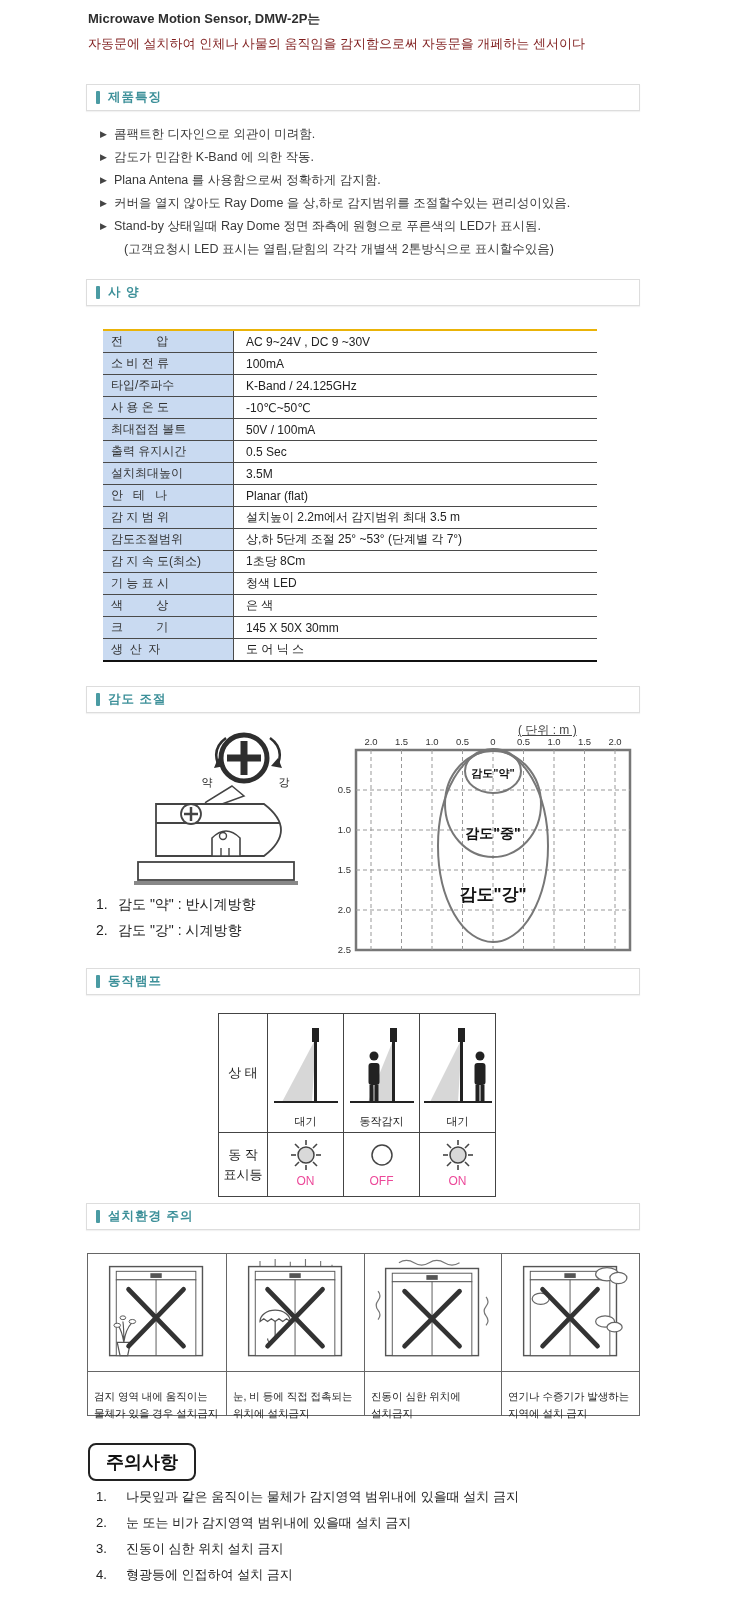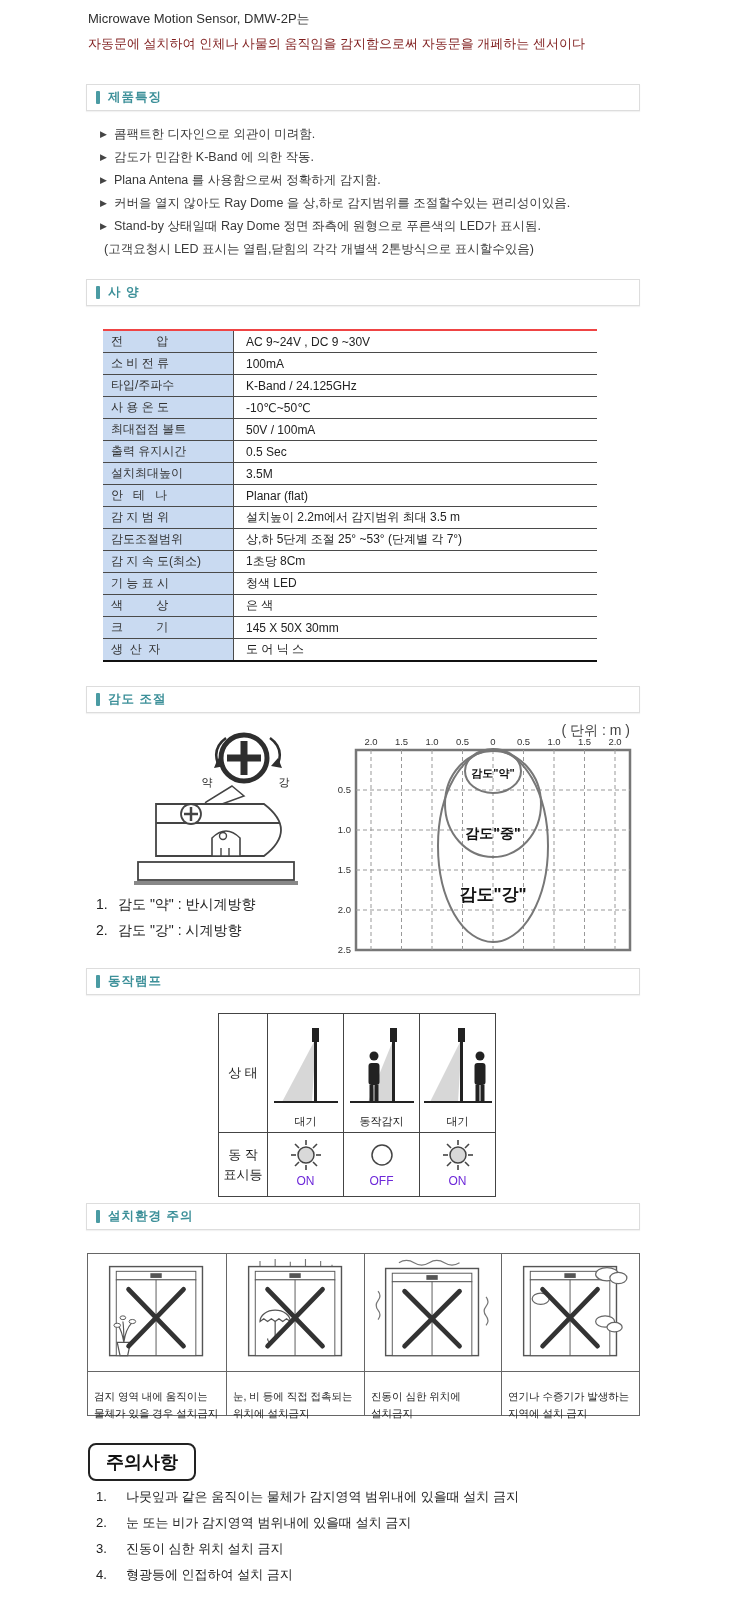--- a/index.html
+++ b/index.html
@@ -1,61 +1,61 @@
 <!DOCTYPE html>
 <html><head>
 <meta charset="utf-8">
 <style>
   html,body{margin:0;padding:0;background:#fff;}
   .page{position:relative;width:730px;height:1598px;background:#fff;
         font-family:"Liberation Sans","DejaVu Sans",sans-serif;color:#333;overflow:hidden;}
   .content{position:absolute;left:88px;top:0;width:552px;height:1598px;}
 
   
-  .intro-line1{position:absolute;top:10px;left:0;font-size:13px;font-weight:400;color:#2e2e2e;text-align:right;}
+  .intro-line1{position:absolute;top:10px;left:0;font-size:13px;font-weight:700;color:#2e2e2e;text-align:right;}
   .intro-line2{position:absolute;top:35px;left:0;font-size:13px;color:#7f1d1d;}
 
   
   .sec-hdr{position:absolute;left:-2px;width:552px;height:25px;border:1px solid #ddd;
            border-radius:0;background:#fff;display:flex;align-items:center;
            box-shadow:0 1px 1px rgba(0,0,0,0.05);}
   .sec-bar{width:4px;height:13px;background:#4a9ba3;border-radius:1px;margin:0 8px 0 9px;}
   .sec-title{font-size:12.5px;font-weight:bold;color:#3d9099;letter-spacing:1px;}
 
   
   .features{position:absolute;top:126px;left:12px;width:530px;}
   .feat-row{display:flex;align-items:baseline;height:23px;font-size:12.5px;color:#3a3a3a;}
   .feat-bullet{font-size:9px;color:#444;margin-right:7px;position:relative;top:-1px;}
-  .feat-note{margin-left:4px;height:23px;font-size:12.5px;color:#3a3a3a;display:flex;align-items:baseline;}
-
-  
-  .spec{position:absolute;left:15px;top:329px;width:494px;border-top:2px solid #ef4444;border-bottom:2px solid #111;}
+  .feat-note{margin-left:24px;height:23px;font-size:12.5px;color:#3a3a3a;display:flex;align-items:baseline;}
+
+  
+  .spec{position:absolute;left:15px;top:329px;width:494px;border-top:2px solid #eab308;border-bottom:2px solid #111;}
   .spec-row{display:flex;height:21px;border-bottom:1px solid #4a4a4a;font-size:12px;}
   .spec-row:last-child{border-bottom:none;}
   .spec-label{width:122px;background:#c9daf1;display:flex;align-items:center;padding-left:8px;
               color:#333;white-space:pre;border-right:1px solid #4a4a4a;flex-shrink:0;}
   .spec-value{display:flex;align-items:center;padding-left:12px;color:#222;white-space:pre;}
 
   
-  .unit-label{position:absolute;top:722px;left:430px;width:112px;text-align:right;font-size:14px;color:#444;}
+  .unit-label{position:absolute;top:722px;left:430px;width:112px;text-align:left;font-size:12px;color:#444;text-decoration:underline;}
   .sens-notes{position:absolute;left:8px;top:896px;font-size:14px;color:#222;}
   .sens-note-row{display:flex;height:26px;align-items:baseline;}
   .sens-note-num{width:22px;}
 
   
   .lamp{position:absolute;left:130px;top:1013px;display:grid;
         grid-template-columns:48px 76px 76px 76px;grid-template-rows:118px 64px;
         border:1.5px solid #444;}
   .lamp-cell{border-left:1px solid #444;border-top:1px solid #444;display:flex;flex-direction:column;
              align-items:center;justify-content:flex-end;background:#fff;}
   .lamp-cell.c0{border-left:none;}
   .lamp-cell.r0{border-top:none;}
   .lamp-hdr{justify-content:center;font-size:13px;color:#222;line-height:1.5;white-space:pre;text-align:center;}
   .lamp-cap{font-size:11px;color:#222;padding-bottom:3px;}
-  .lamp-onoff{font-size:12px;color:#6d28d9;padding-bottom:4px;}
+  .lamp-onoff{font-size:12px;color:#ec4899;padding-bottom:4px;}
   .lamp-state{justify-content:center;}
 
   
   .env{position:absolute;left:-1px;top:1253px;width:551px;display:grid;
        grid-template-columns:138px 138px 137px 138px;grid-template-rows:117px 44px;border:1px solid #666;}
   .env-cell{border-left:1px solid #666;display:flex;align-items:center;justify-content:center;background:#fff;}
   .env-cell.c0{border-left:none;}
   .env-cap{border-left:1px solid #666;border-top:1px solid #666;font-size:10.5px;line-height:1.6;
            padding:16px 2px 2px 6px;color:#222;}
   .env-cap.c0{border-left:none;}

